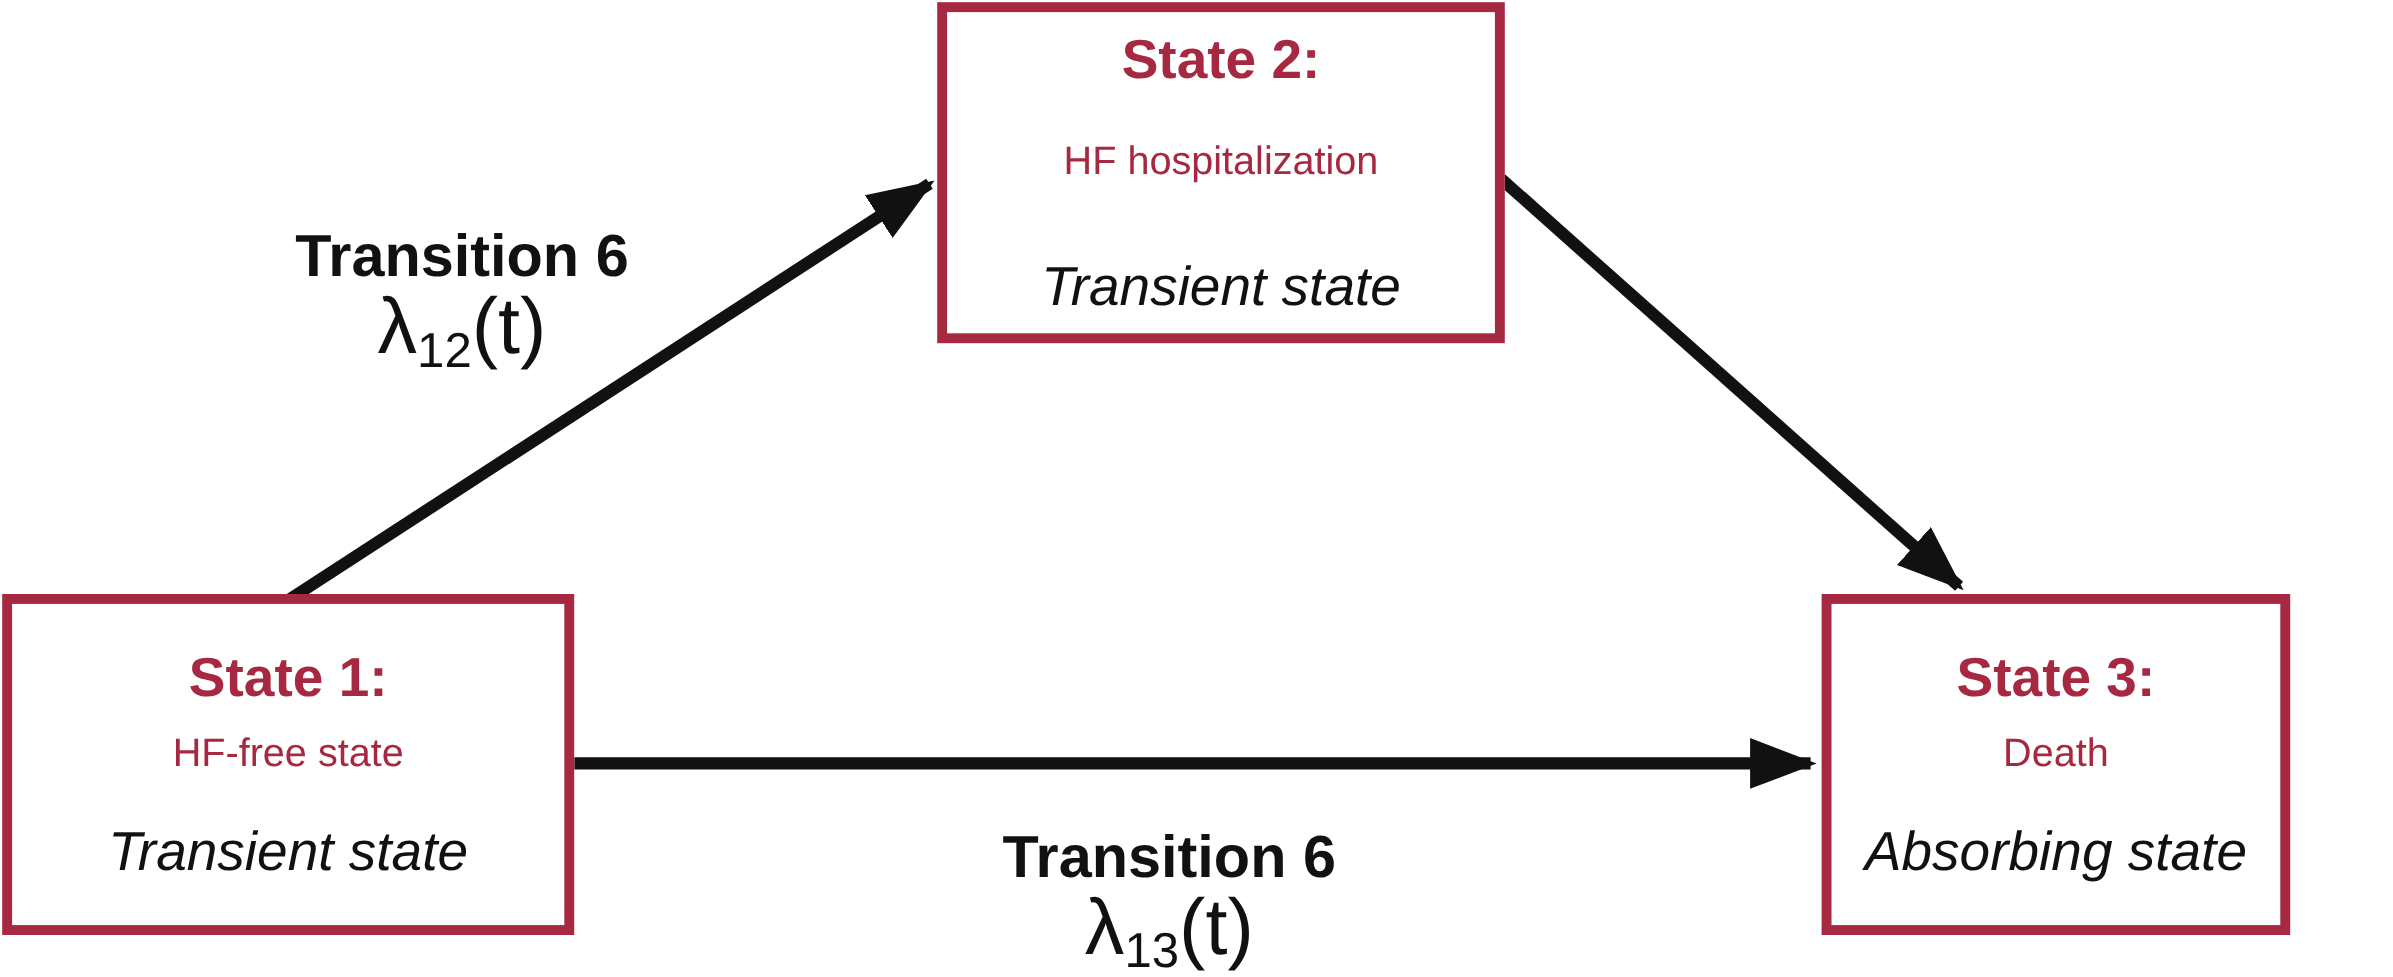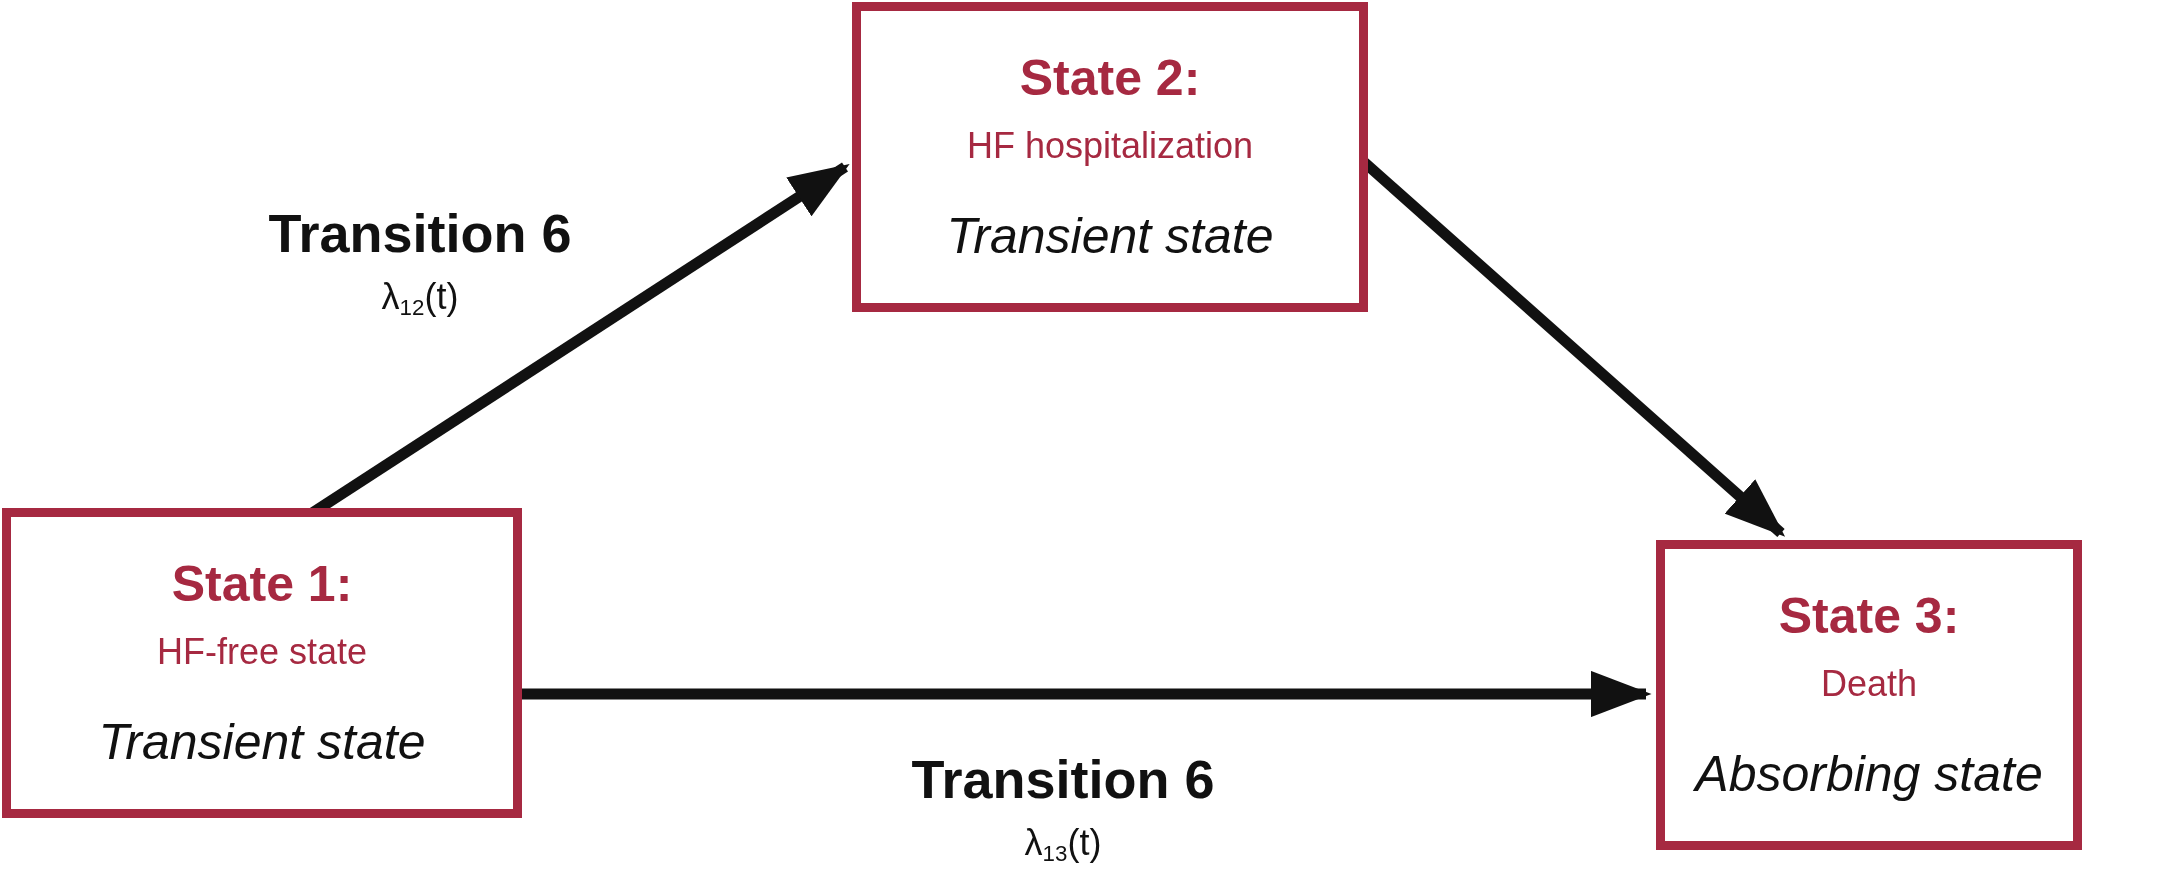--- a/index.html
+++ b/index.html
@@ -29,22 +29,22 @@
   .state-box {
     position: absolute;
     border: 9px solid var(--accent);
     background: var(--bg);
     display: flex;
     flex-direction: column;
     justify-content: center;
     align-items: center;
     text-align: center;
   }
-  .state-box--1 { left: 2px;    top: 508px; width: 520px; height: 310px; }
-  .state-box--2 { left: 852px;  top: 2px;   width: 516px; height: 310px; }
+  .state-box--1 { left: 2px;    top: 540px; width: 520px; height: 310px; }
+  .state-box--2 { left: 852px;  top: 2px;   width: 516px; height: 310px; gap: 24px; }
   .state-box--3 { left: 1656px; top: 540px; width: 426px; height: 310px; }
 
   .state-title {
     font-weight: bold;
     color: var(--accent);
     font-size: 50px;
     line-height: 67px;
     white-space: nowrap;
   }
   .state-name {
@@ -72,21 +72,21 @@
   .transition-label--2 { left: 853px;  top: 748px; }
   .transition-label--3 { left: 1545px; top: 202px; }
 
   .transition-title {
     font-weight: bold;
     font-size: 54px;
     line-height: 62px;
     white-space: nowrap;
   }
   .transition-rate {
-    font-size: 36px;
+    font-size: 72px;
     line-height: 66px;
     white-space: nowrap;
   }
   .transition-rate sub {
     font-size: 0.62em;
     line-height: 0;
     vertical-align: -0.28em;
   }
 </style>
 </head>

